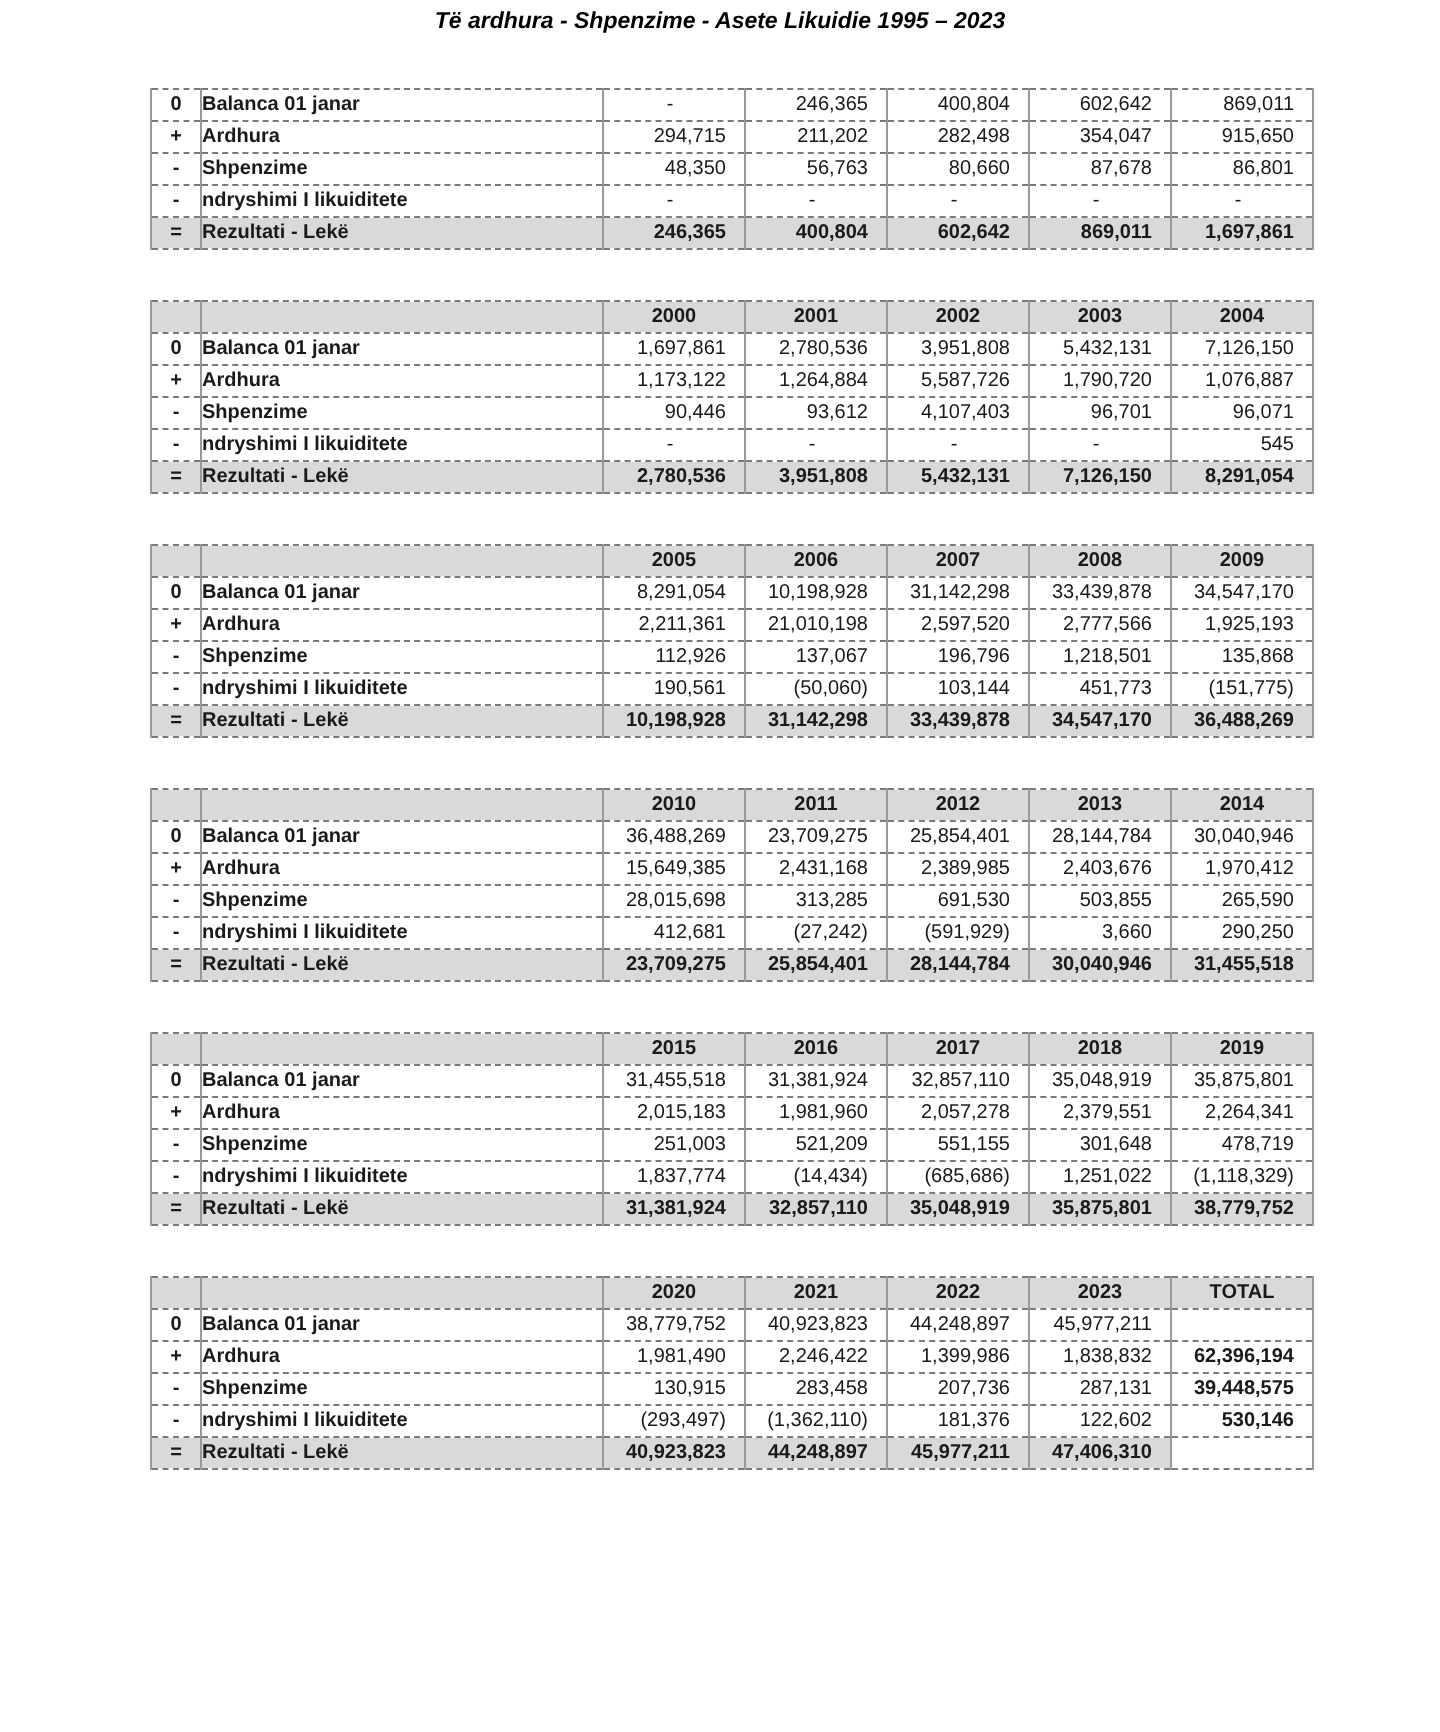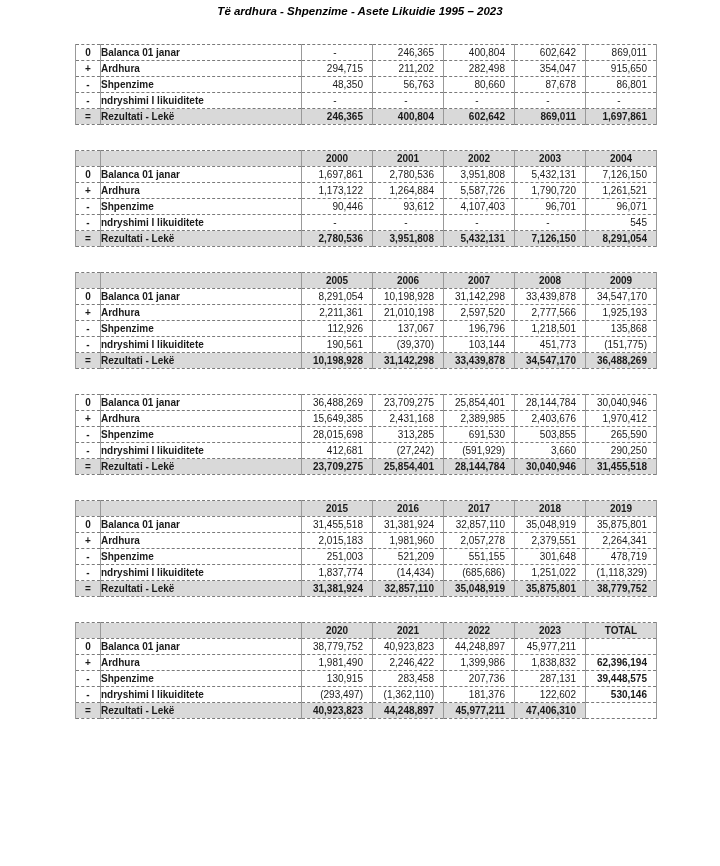--- a/index.html
+++ b/index.html
@@ -184,21 +184,21 @@
             <td class="val">5,432,131</td>
             <td class="val">7,126,150</td>
           </tr>
           <tr class="">
             <td class="sym">+</td>
             <td class="label">Ardhura</td>
             <td class="val">1,173,122</td>
             <td class="val">1,264,884</td>
             <td class="val">5,587,726</td>
             <td class="val">1,790,720</td>
-            <td class="val">1,261,521</td>
+            <td class="val">1,076,887</td>
           </tr>
           <tr class="">
             <td class="sym">-</td>
             <td class="label">Shpenzime</td>
             <td class="val">90,446</td>
             <td class="val">93,612</td>
             <td class="val">4,107,403</td>
             <td class="val">96,701</td>
             <td class="val">96,071</td>
           </tr>
@@ -266,21 +266,21 @@
             <td class="val">112,926</td>
             <td class="val">137,067</td>
             <td class="val">196,796</td>
             <td class="val">1,218,501</td>
             <td class="val">135,868</td>
           </tr>
           <tr class="">
             <td class="sym">-</td>
             <td class="label">ndryshimi I likuiditete</td>
             <td class="val">190,561</td>
-            <td class="val">(39,370)</td>
+            <td class="val">(50,060)</td>
             <td class="val">103,144</td>
             <td class="val">451,773</td>
             <td class="val">(151,775)</td>
           </tr>
           <tr class="result">
             <td class="sym">=</td>
             <td class="label">Rezultati - Lekë</td>
             <td class="val">10,198,928</td>
             <td class="val">31,142,298</td>
             <td class="val">33,439,878</td>
@@ -293,20 +293,29 @@
         <colgroup>
           <col class="c-sym">
           <col class="c-label">
           <col class="c-val">
           <col class="c-val">
           <col class="c-val">
           <col class="c-val">
           <col class="c-val">
         </colgroup>
         <tbody>
+          <tr class="header">
+            <td class="sym"></td>
+            <td class="label"></td>
+            <td>2010</td>
+            <td>2011</td>
+            <td>2012</td>
+            <td>2013</td>
+            <td>2014</td>
+          </tr>
           <tr class="">
             <td class="sym">0</td>
             <td class="label">Balanca 01 janar</td>
             <td class="val">36,488,269</td>
             <td class="val">23,709,275</td>
             <td class="val">25,854,401</td>
             <td class="val">28,144,784</td>
             <td class="val">30,040,946</td>
           </tr>
           <tr class="">

